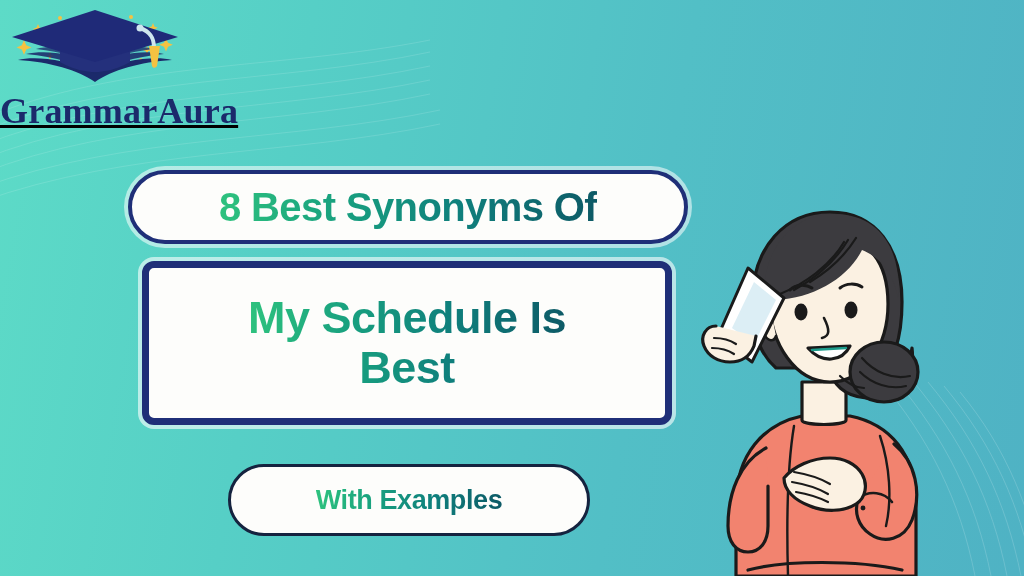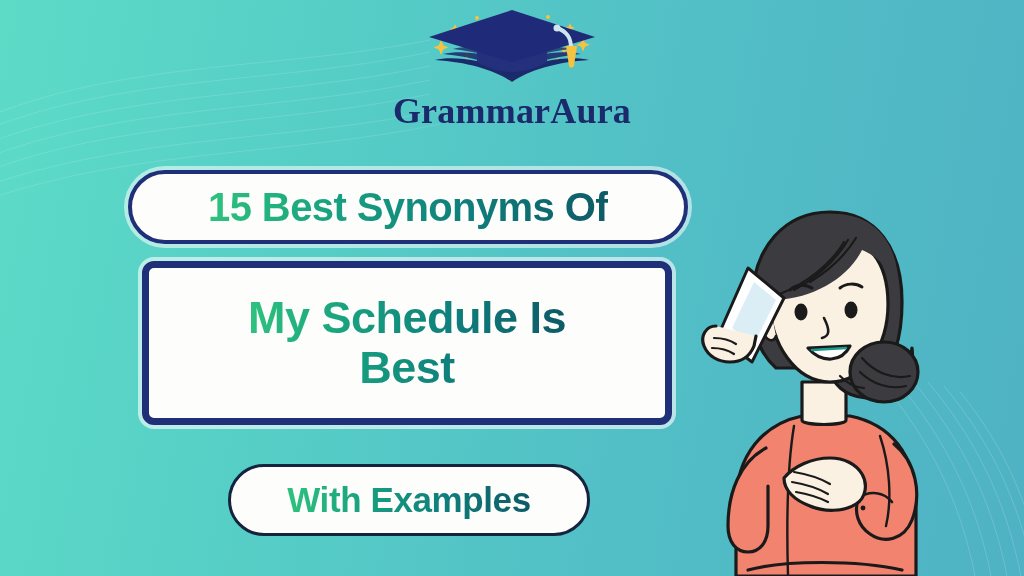--- a/index.html
+++ b/index.html
@@ -14,21 +14,21 @@
     background:linear-gradient(100deg,#5ddbc7 0%,#56cfc6 28%,#52bfc6 62%,#4fb2c4 100%);
     overflow:hidden;
   }
 
   
   .bg-waves { position:absolute; inset:0; pointer-events:none; }
 
   
   .logo-block {
     position:absolute; left:0; top:4px; width:1024px;
-    display:flex; flex-direction:column; align-items:center;
+    display:flex; flex-direction:column; align-items:flex-start;text-decoration:underline;
   }
   .logo-mark { width:190px; height:88px; display:block; }
   .logo-word {
     margin-top:1px;
     font-family:"Liberation Serif", serif;
     font-size:36px; font-weight:700; letter-spacing:.2px;
     color:#1b2a6b; line-height:1;
   }
 
   
@@ -68,21 +68,21 @@
 
   
   .pill-bottom {
     position:absolute; left:228px; top:464px;
     width:362px; height:72px;
     background:#fdfdfb;
     border:3px solid #15233f;
     border-radius:38px;
     display:flex; align-items:center; justify-content:center;
   }
-  .pill-bottom .grad-text { font-size:35px; letter-spacing:-.4px; }
+  .pill-bottom .grad-text { font-size:27px; letter-spacing:-.4px; }
 
   
   .illustration {
     position:absolute; right:50px; bottom:0;
     width:330px; height:390px;
   }
 </style>
 </head>
 <body>
 
@@ -135,21 +135,21 @@
 
       <path d="M140,24 C152,28 154,36 154,44" stroke="#cfe6ee" stroke-width="4" fill="none" stroke-linecap="round"></path>
       <circle cx="140" cy="24" r="3.5" fill="#cfe6ee"></circle>
 
       <path d="M149,42 L160,42 L157,62 C157,62 154,66 152,62 z" fill="#f5c242"></path>
     </svg>
     <div class="logo-word">GrammarAura</div>
   </div>
 
   <div class="pill-top">
-    <span class="grad-text">15 Best Synonyms Of</span>
+    <span class="grad-text">8 Best Synonyms Of</span>
   </div>
 
   <div class="main-box">
     <span class="grad-text">
       <span>My Schedule Is</span><br>
       <span>Best</span>
     </span>
   </div>
 
   <div class="pill-bottom">

